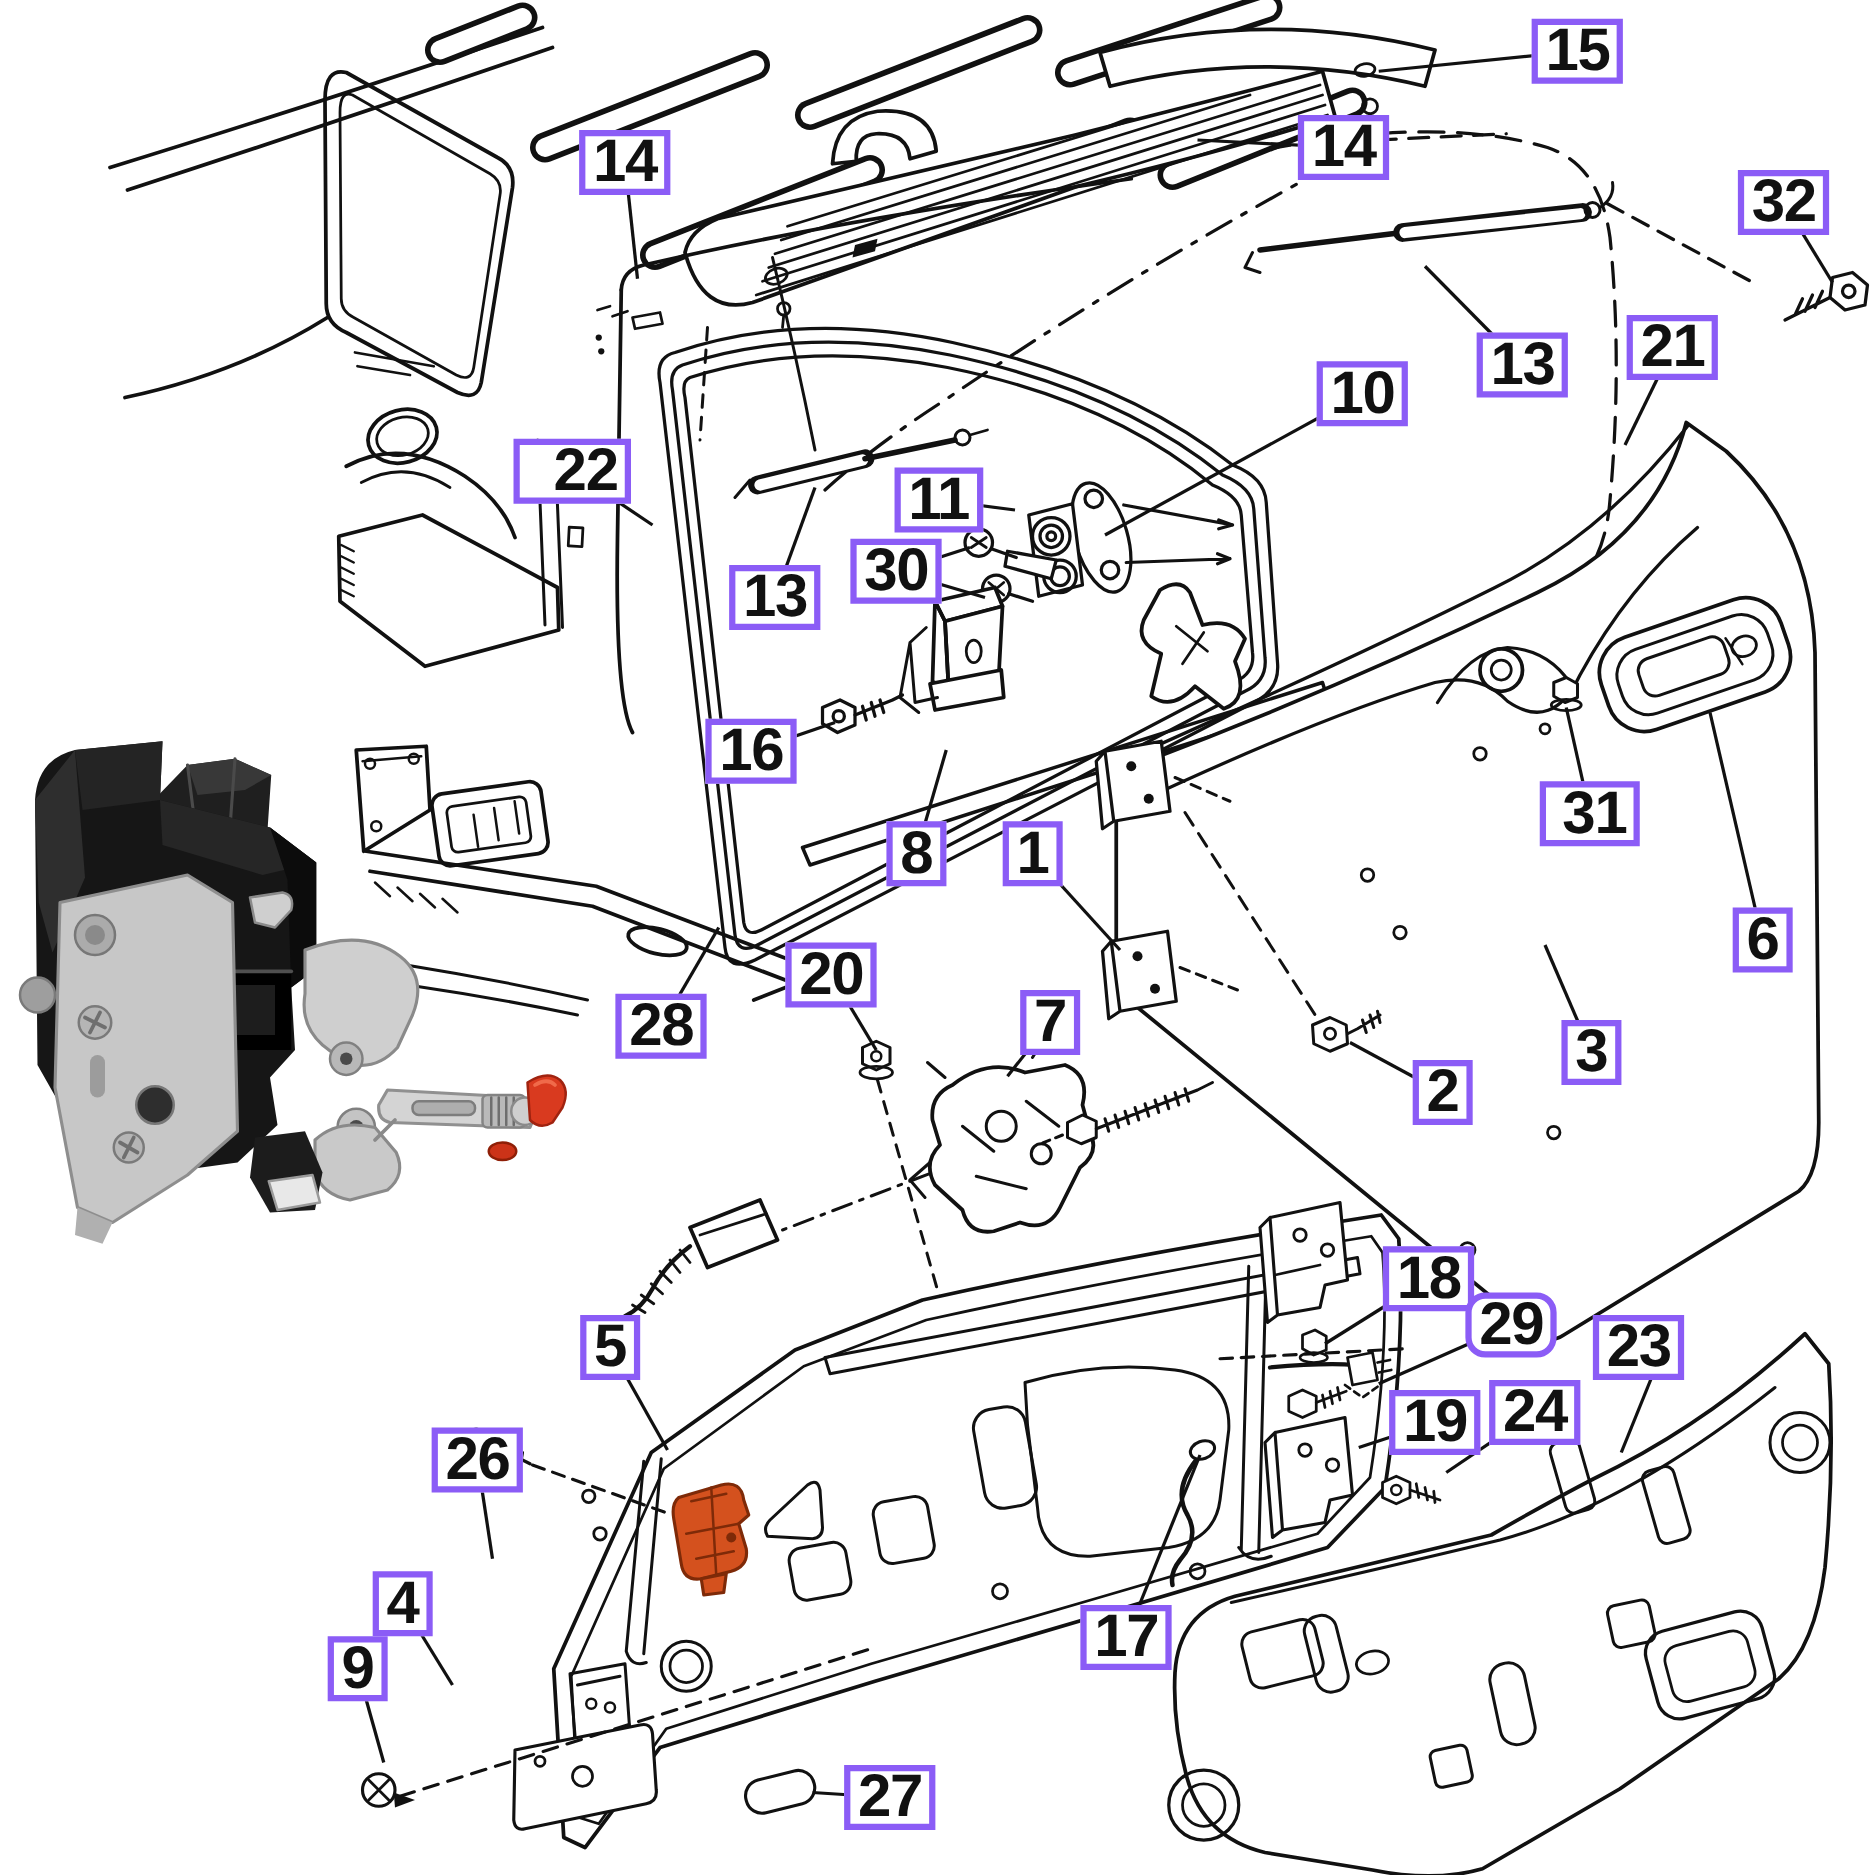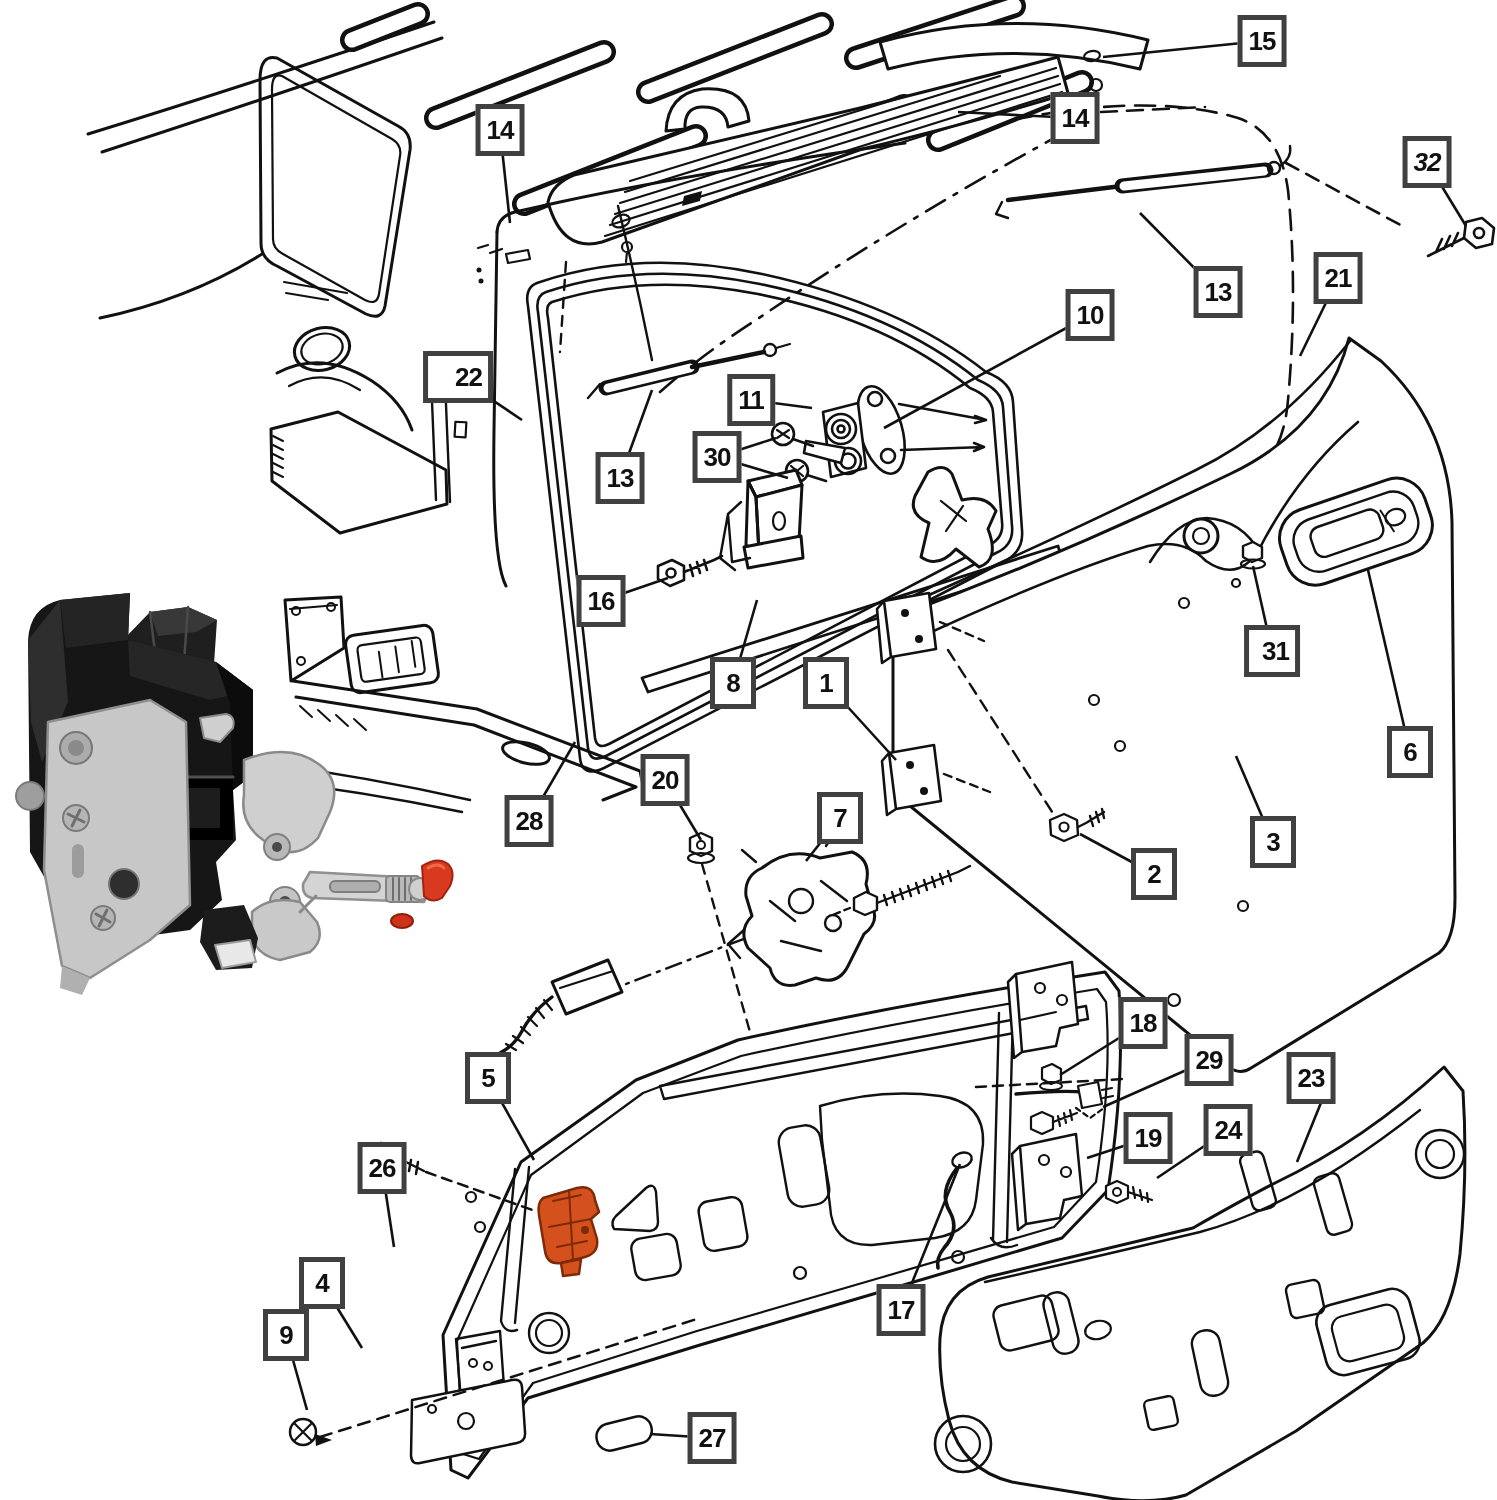--- a/index.html
+++ b/index.html
@@ -4,23 +4,23 @@
 <style>
   html,body{margin:0;padding:0;background:#fff;}
   .stage{
     position:relative;width:1497px;height:1500px;background:#fff;overflow:hidden;
     font-family:"Liberation Sans",sans-serif;
   }
   .stage svg.art,.stage svg.leaders{position:absolute;left:0;top:0;}
   .callout{
     position:absolute;transform:translate(-50%,-50%);
     min-width:46px;height:52px;padding:0 6px;box-sizing:border-box;
-    background:#fff;border:5px solid #404040;
+    background:#fff;border:5px solid #8b5cf6;
     display:flex;align-items:center;justify-content:center;
-    font-family:"Liberation Sans",sans-serif;font-weight:700;font-size:26px;color:#111;
+    font-family:"Liberation Sans",sans-serif;font-weight:700;font-size:48px;color:#111;
     letter-spacing:-1px;line-height:1;
   }
 </style>
 </head>
 <body>
 
 <div class="stage">
 
 <svg class="art" width="1497" height="1500" viewBox="0 0 1497 1500" fill="none" stroke="#111" stroke-width="3" stroke-linecap="round" stroke-linejoin="round">
 
@@ -401,41 +401,41 @@
       <line x1="322" y1="1283" x2="362" y2="1348" stroke="#111111" stroke-width="2.6"></line>
       <line x1="286" y1="1335" x2="307" y2="1410" stroke="#111111" stroke-width="2.6"></line>
       <line x1="901" y1="1310" x2="960" y2="1164" stroke="#111111" stroke-width="2.6"></line>
       <line x1="712" y1="1438" x2="650" y2="1434" stroke="#111111" stroke-width="2.6"></line>
     </svg>
 
 <div id="callout-layer">
       <div class="callout" style="left: 1262px; top: 41px;">15</div>
       <div class="callout" style="left: 500px; top: 130px;">14</div>
       <div class="callout" style="left: 1075px; top: 118px;">14</div>
-      <div class="callout" style="left: 1427px; top: 162px; font-style: italic;">32</div>
+      <div class="callout" style="left: 1427px; top: 162px;">32</div>
       <div class="callout" style="left: 1338px; top: 278px;">21</div>
       <div class="callout" style="left: 1218px; top: 292px;">13</div>
       <div class="callout" style="left: 1090px; top: 315px;">10</div>
       <div class="callout" style="left: 458px; top: 377px; padding-left: 27px;">22</div>
       <div class="callout" style="left: 751px; top: 400px;">11</div>
       <div class="callout" style="left: 717px; top: 457px;">30</div>
       <div class="callout" style="left: 620px; top: 478px;">13</div>
       <div class="callout" style="left: 601px; top: 601px;">16</div>
       <div class="callout" style="left: 733px; top: 683px;">8</div>
       <div class="callout" style="left: 826px; top: 683px;">1</div>
       <div class="callout" style="left: 1272px; top: 651px; padding-left: 13px;">31</div>
       <div class="callout" style="left: 1410px; top: 752px;">6</div>
       <div class="callout" style="left: 529px; top: 821px;">28</div>
       <div class="callout" style="left: 665px; top: 780px;">20</div>
       <div class="callout" style="left: 840px; top: 818px;">7</div>
       <div class="callout" style="left: 1154px; top: 874px;">2</div>
       <div class="callout" style="left: 1273px; top: 842px;">3</div>
       <div class="callout" style="left: 488px; top: 1078px;">5</div>
       <div class="callout" style="left: 1143px; top: 1023px;">18</div>
-      <div class="callout" style="left: 1209px; top: 1060px;">29</div>
+      <div class="callout" style="left: 1209px; top: 1060px; border-radius: 16px;">29</div>
       <div class="callout" style="left: 1311px; top: 1078px;">23</div>
       <div class="callout" style="left: 1148px; top: 1138px;">19</div>
       <div class="callout" style="left: 1228px; top: 1130px; text-align: center;">24</div>
       <div class="callout" style="left: 382px; top: 1168px;">26</div>
       <div class="callout" style="left: 322px; top: 1283px;">4</div>
       <div class="callout" style="left: 286px; top: 1335px;">9</div>
       <div class="callout" style="left: 901px; top: 1310px;">17</div>
       <div class="callout" style="left: 712px; top: 1438px;">27</div>
     </div>
 

